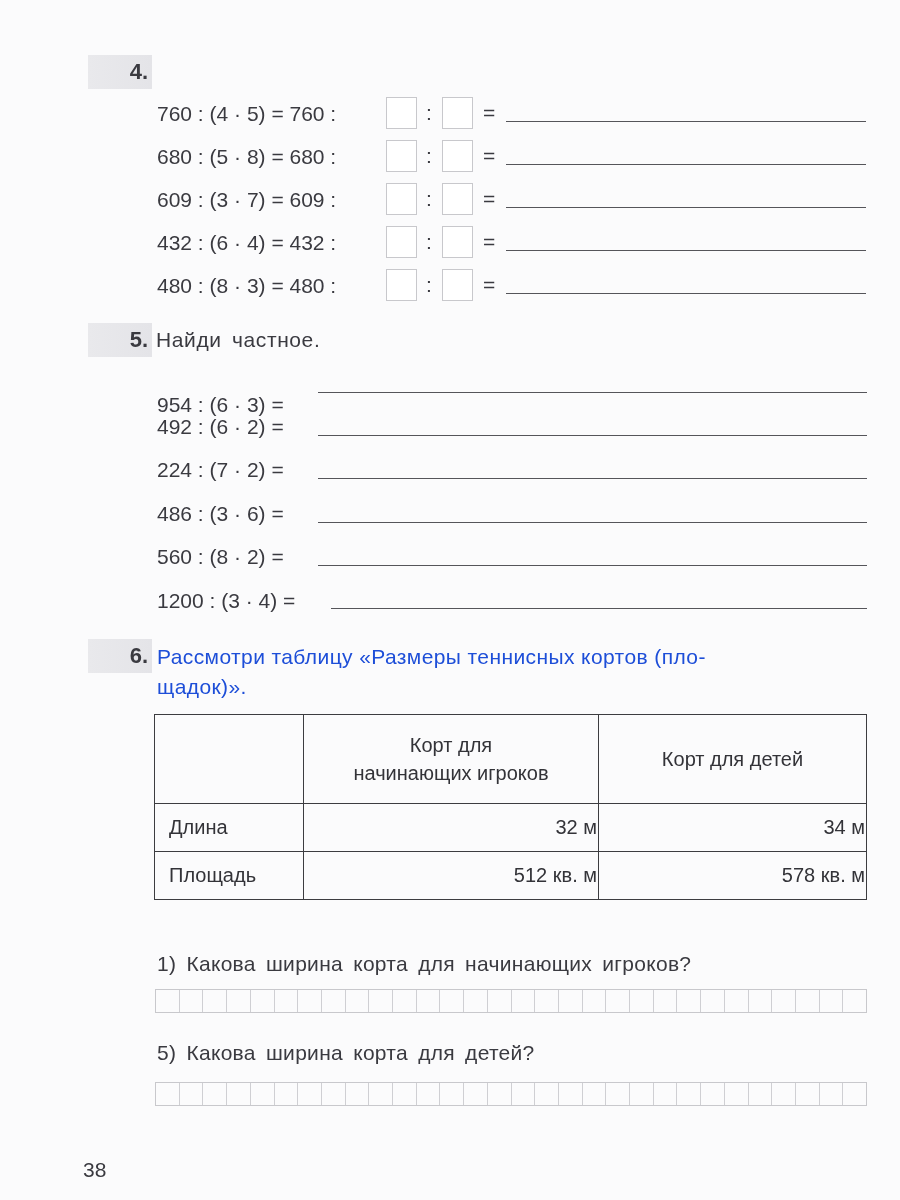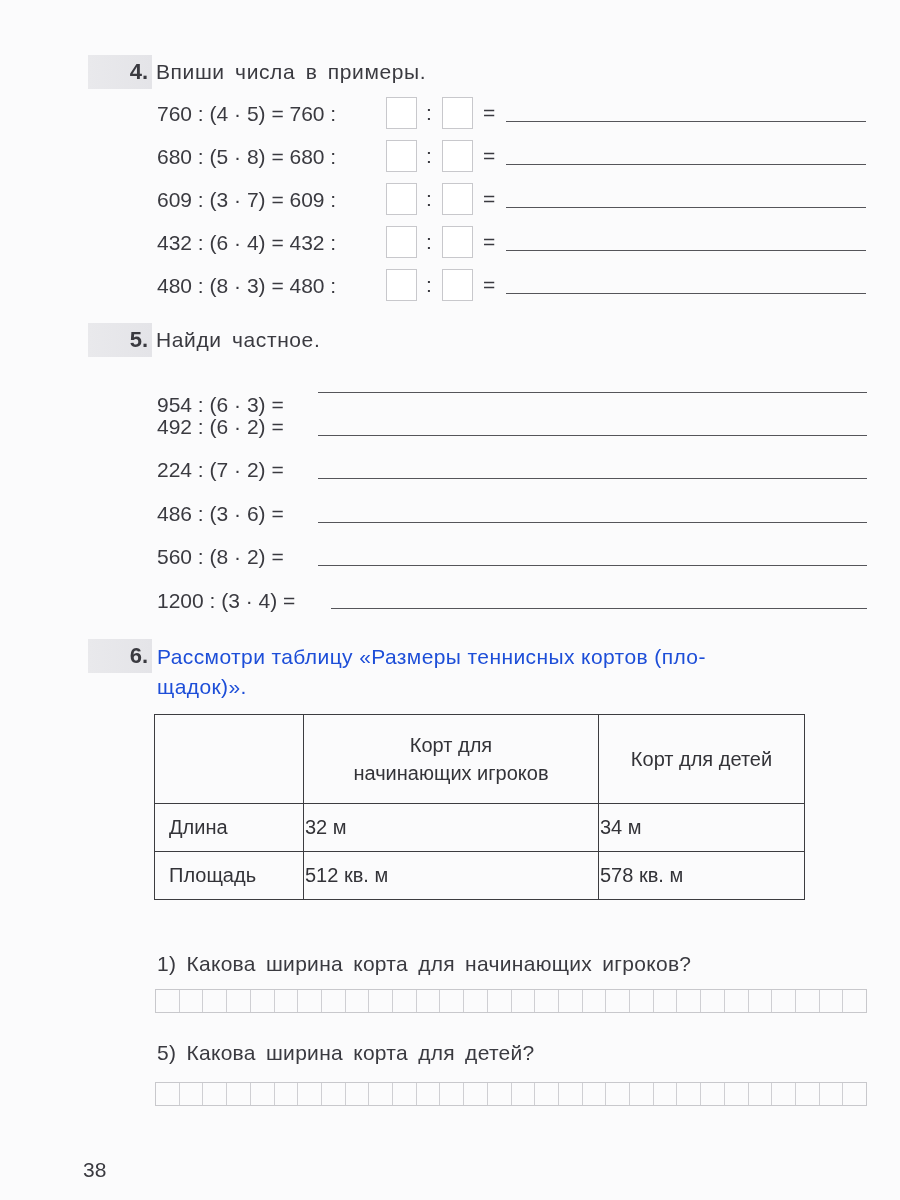--- a/index.html
+++ b/index.html
@@ -16,41 +16,40 @@
   }
   .task-title { margin-left: 4px; font-size: 21px; letter-spacing: 0.6px; word-spacing: 4px; color: #3a3a40; }
 
   .row { position: absolute; left: 157px; height: 34px; display: flex; align-items: center; font-size: 21px; color: #3a3a40; white-space: nowrap; }
   .box { position: absolute; width: 31px; height: 32px; border: 1px solid #c8c8cc; background: #fff; box-sizing: border-box; }
   .sep { position: absolute; font-size: 21px; color: #3a3a40; }
   .line { position: absolute; height: 0; border-top: 1.5px solid #55555a; }
 
   .t6-title { position: absolute; left: 157px; top: 642px; width: 712px; font-size: 21px; line-height: 30px; color: #1d4ed8; letter-spacing: 0.4px; text-align: justify; text-align-last: left; }
 
-  table.courts { position: absolute; left: 154px; top: 714px; width: 651px; border-collapse: collapse; font-size: 20px; color: #333338; }
+  table.courts { position: absolute; left: 154px; top: 714px; width: 713px; border-collapse: collapse; font-size: 20px; color: #333338; }
   table.courts td, table.courts th { border: 1.5px solid #3c3c40; font-weight: normal; }
   table.courts th { height: 86px; text-align: center; line-height: 28px; }
-  table.courts td { height: 45px; text-align: left; }
+  table.courts td { height: 45px; text-align: right; }
   table.courts td.rowlabel { text-align: left; padding-left: 14px; }
 
   .q-text { position: absolute; left: 157px; font-size: 21px; color: #3a3a40; letter-spacing: 0.3px; word-spacing: 4px; }
   .grid { position: absolute; left: 155px; width: 712px; height: 24px; display: flex; border: 1px solid #c8c8cc; box-sizing: border-box; }
   .grid .cell { flex: 1; border-right: 1px solid #cfcfd3; }
   .grid .cell:last-child { border-right: none; }
 
   .page-num { position: absolute; left: 83px; top: 1158px; font-size: 21px; color: #3a3a40; }
 </style>
 </head>
 <body>
 
 <div class="page">
 
   <div class="task-head" style="top:55px;">
     <div class="badge">4.</div>
-    <div class="task-title">Впиши числа в примеры.</div>
   </div>
 
   <div>
 
     <div class="row" style="top:97px;">760 : (4 · 5) = 760 :</div>
     <div class="box" style="left:386px; top:97px;"></div>
     <div class="sep" style="left:426px; top:101px;">:</div>
     <div class="box" style="left:442px; top:97px;"></div>
     <div class="sep" style="left:483px; top:101px;">=</div>
     <div class="line" style="left:506px; top:121px; width:360px;"></div>

